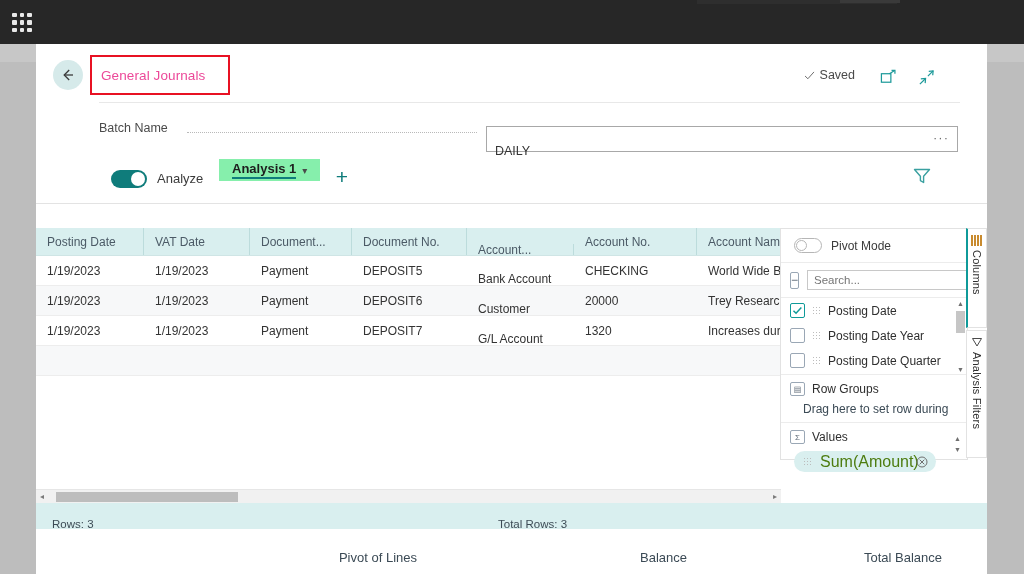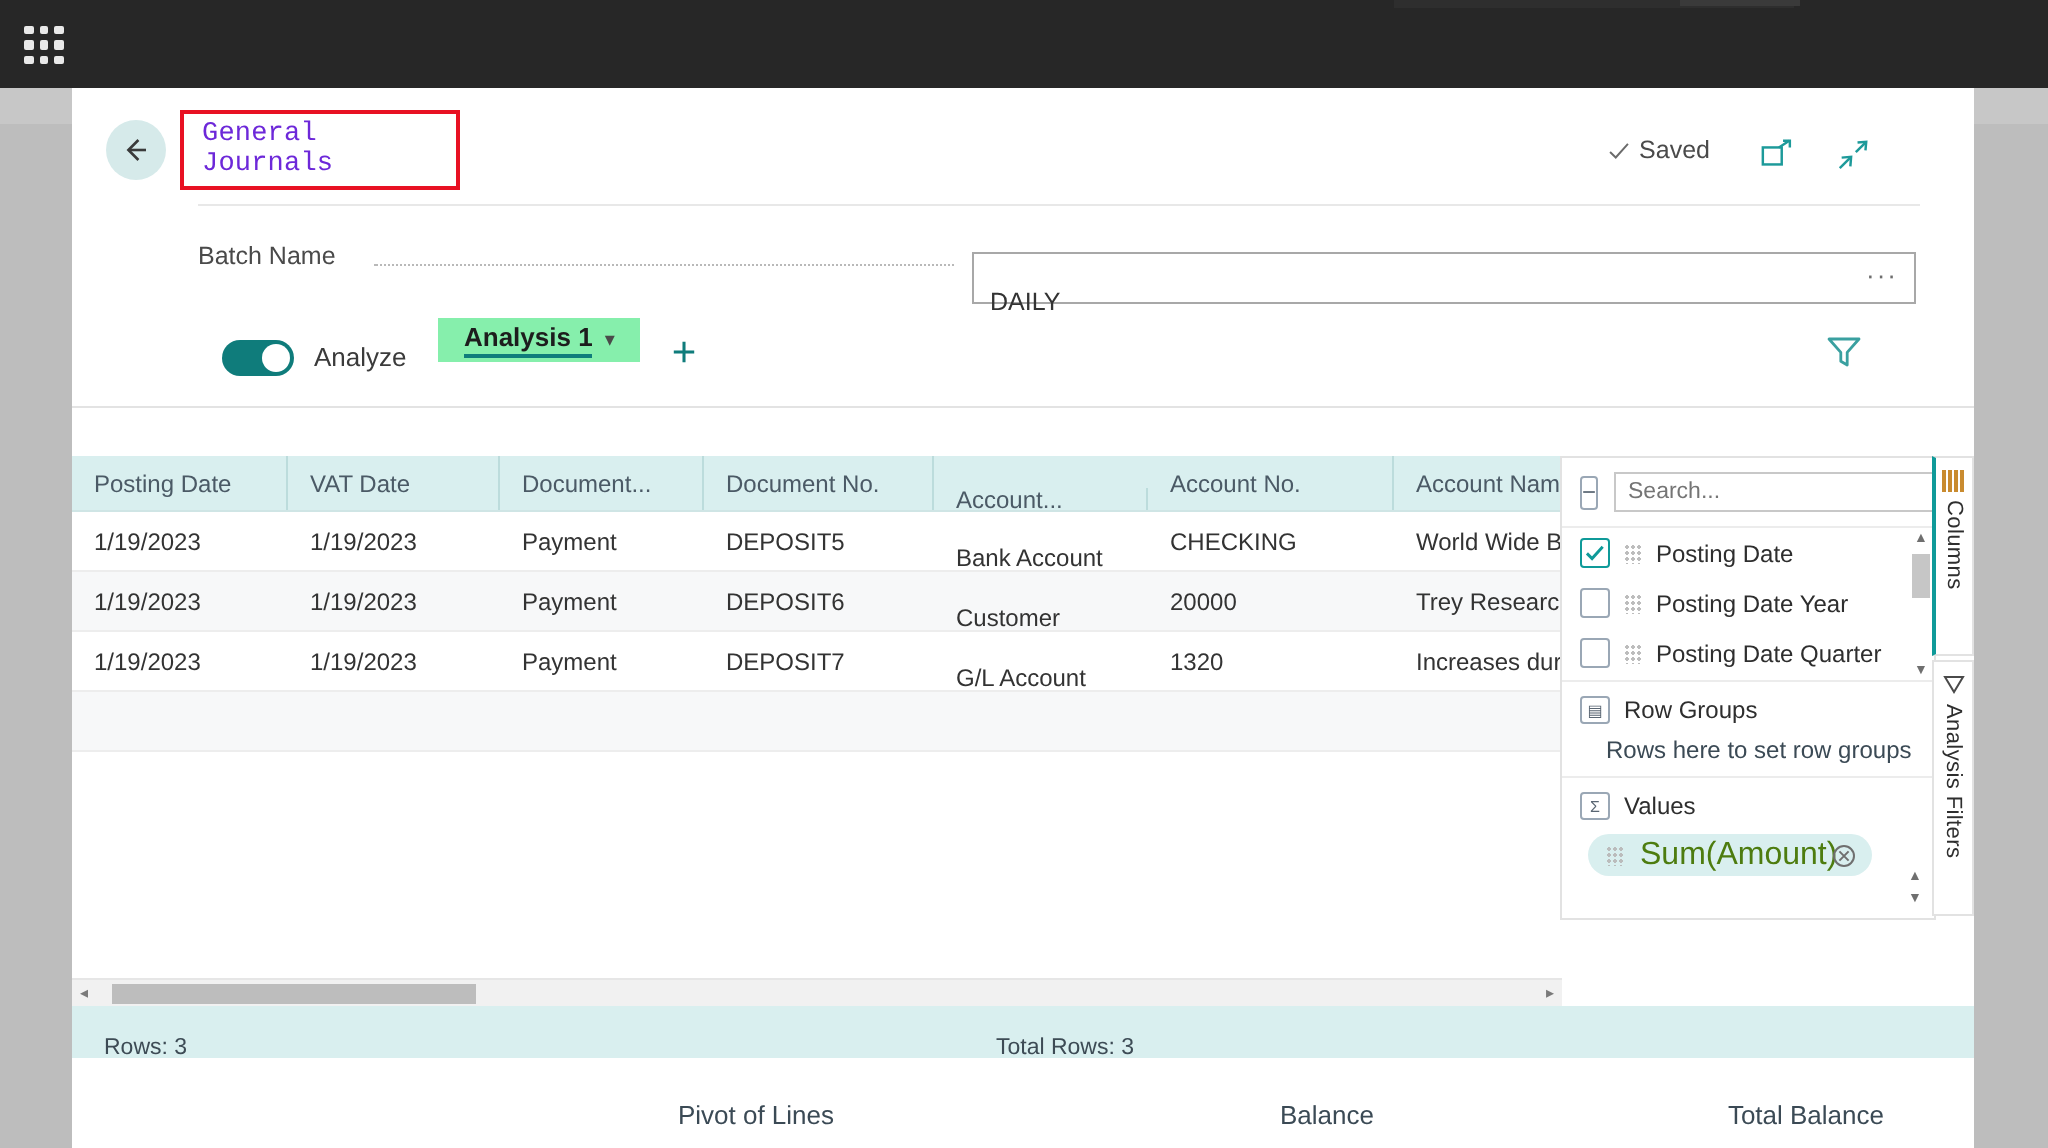--- a/index.html
+++ b/index.html
@@ -53,21 +53,21 @@
     background: #d6eaea; display: flex; align-items: center;
     justify-content: center; cursor: pointer;
   }
   .back-btn svg { width: 16px; height: 16px; }
   .title-box {
     position: absolute; left: 54px; top: 11px;
     width: 140px; height: 40px;
     border: 2px solid #e81123; background: #fff;
     display: flex; align-items: center; padding-left: 9px;
   }
-  .title-text { font-size: 13.5px; color: #6d28d9; letter-spacing: .1px; font-family: Liberation Mono, monospace; }
+  .title-text { font-size: 13.5px; color: #ec4899; letter-spacing: .1px; }
 
   .saved {
     position: absolute; right: 132px; top: 24px;
     font-size: 12.5px; color: #4a4a4a;
     display: flex; align-items: center; gap: 4px;
   }
   .saved svg { width: 13px; height: 13px; }
   .hdr-icon {
     position: absolute; top: 22px; width: 22px; height: 22px;
     cursor: pointer; display:flex; align-items:center; justify-content:center;
@@ -448,20 +448,28 @@
 
     <div class="totals">
       <span class="hcell tc1">Pivot of Lines</span>
       <span class="hcell tc2">Balance</span>
       <span class="hcell tc3">Total Balance</span>
 
     </div>
   </div>
 
   <div class="tool">
+    <div class="tool-sec">
+      <div class="pivot-row">
+        <div class="sw">
+            <div class="k"></div>
+          </div>
+        <span class="pivot-lbl">Pivot Mode</span>
+      </div>
+    </div>
 
     <div class="tool-sec">
       <div class="search-row">
         <div class="collapse-box">−</div>
         <input class="search-in" type="text" placeholder="Search..." style="">
       </div>
     </div>
 
     <div class="tool-sec col-list">
       <div class="col-item">
@@ -488,21 +496,21 @@
         <div class="vthumb"></div>
         <div class="dn">▼</div>
       </div>
     </div>
 
     <div class="tool-sec">
       <div class="grp-head">
         <div class="grp-ico">▤</div>
         <span class="grp-lbl">Row Groups</span>
       </div>
-      <div class="drop-hint">Rows here to set row groups</div>
+      <div class="drop-hint">Drag here to set row during</div>
     </div>
 
     <div>
       <div class="grp-head">
         <div class="grp-ico">Σ</div>
         <span class="grp-lbl">Values</span>
       </div>
       <div class="val-chip">
         <div class="dots6"></div>
         <span class="txt">Sum(Amount)</span>

